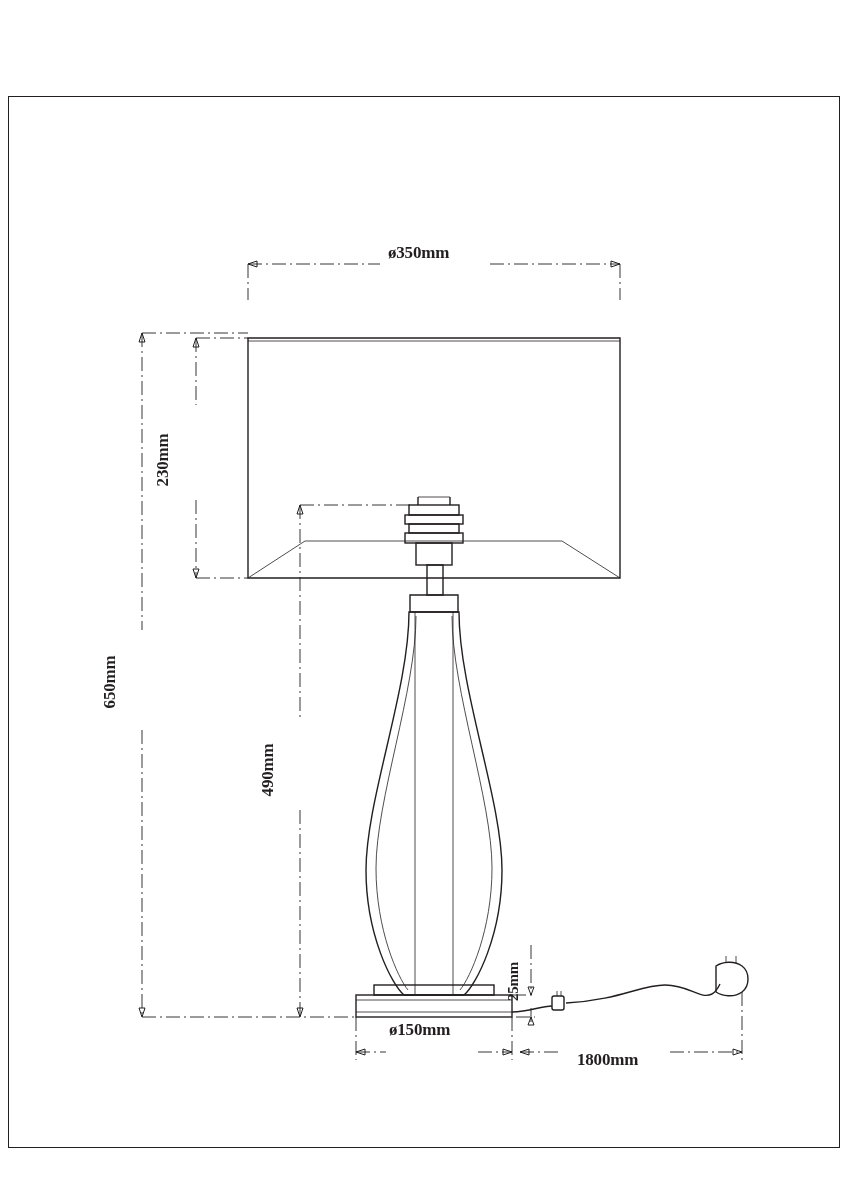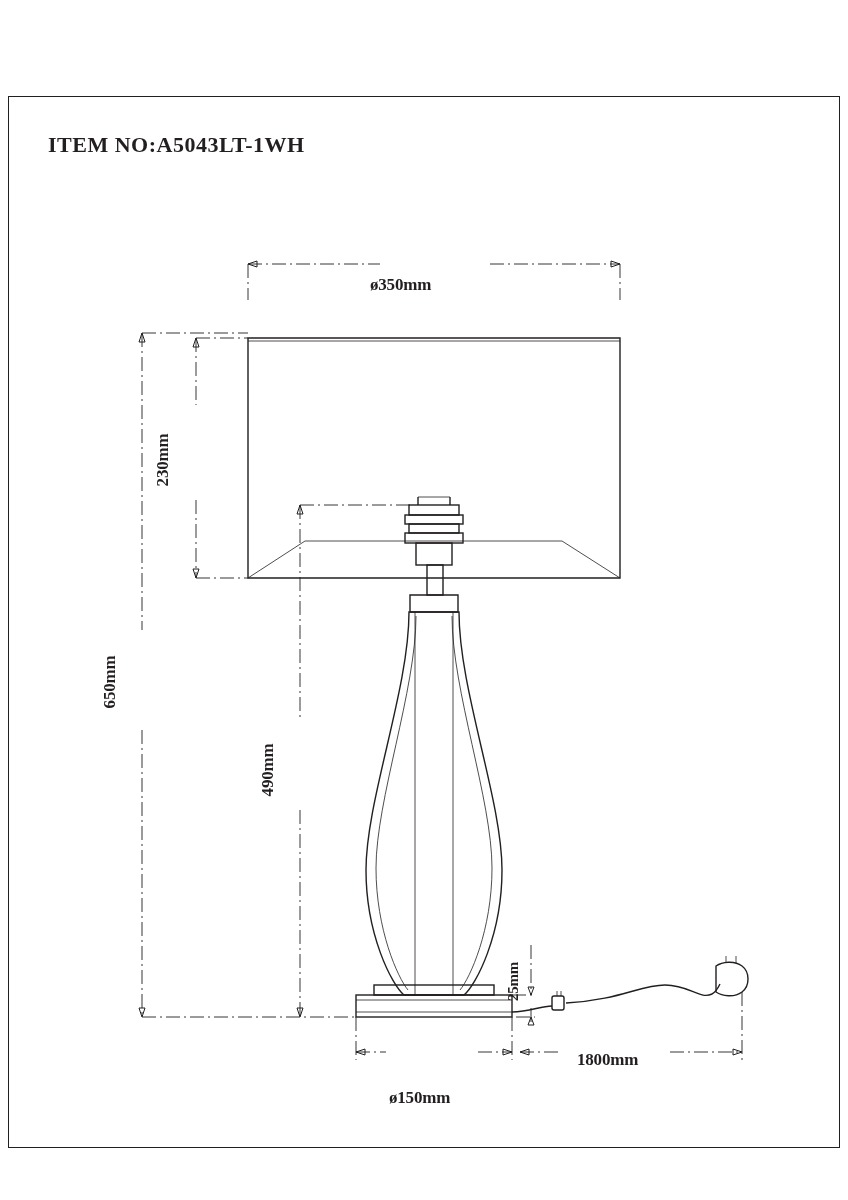--- a/index.html
+++ b/index.html
@@ -64,21 +64,20 @@
     stroke-dasharray: 14 4 2 4;
   }
 </style>
 </head>
 <body>
 
 <div id="page">
 
   <div id="frame"></div>
 
-  <div id="item-no">ITEM NO:A5043LT-1WH</div>
 
   <svg id="drawing" viewBox="0 0 848 1200">
 
     <line class="dashdot" x1="248" y1="264" x2="380" y2="264"></line>
     <line class="dashdot" x1="490" y1="264" x2="620" y2="264"></line>
 
     <line class="dashdot" x1="248" y1="264" x2="248" y2="300"></line>
     <line class="dashdot" x1="620" y1="264" x2="620" y2="300"></line>
 
     <path class="ln" d="M248,264 l9,-3 v6 z" fill="#231f20"></path>
@@ -162,27 +161,27 @@
     <line class="dashdot" x1="512" y1="1017" x2="512" y2="1060"></line>
 
     <line class="dashdot" x1="520" y1="1052" x2="562" y2="1052"></line>
     <line class="dashdot" x1="670" y1="1052" x2="742" y2="1052"></line>
     <path class="ln" d="M520,1052 l9,-3 v6 z" fill="#231f20"></path>
     <path class="ln" d="M742,1052 l-9,-3 v6 z" fill="#231f20"></path>
     <line class="dashdot" x1="742" y1="992" x2="742" y2="1060"></line>
 
   </svg>
 
-  <div class="dimtext" style="left:370px; top:243px;margin-top:32px;">ø350mm</div>
+  <div class="dimtext" style="left:388px; top:243px;">ø350mm</div>
 
   <div class="dimtext vert" style="left:163px; top:450px; width:70px; text-align:center; margin-left:-35px;">230mm</div>
 
   <div class="dimtext vert" style="left:110px; top:672px; width:70px; text-align:center; margin-left:-35px;">650mm</div>
 
   <div class="dimtext vert" style="left:268px; top:760px; width:70px; text-align:center; margin-left:-35px;">490mm</div>
 
   <div class="dimtext vert" style="left:513px; top:973px; width:56px; text-align:center; margin-left:-28px; font-size:15px;">25mm</div>
 
-  <div class="dimtext" style="left:389px; top:1088px;">ø150mm</div>
+  <div class="dimtext" style="left:389px; top:1020px;">ø150mm</div>
 
   <div class="dimtext" style="left:577px; top:1050px;text-align:center;">1800mm</div>
 
 </div>
 
 </body></html>

